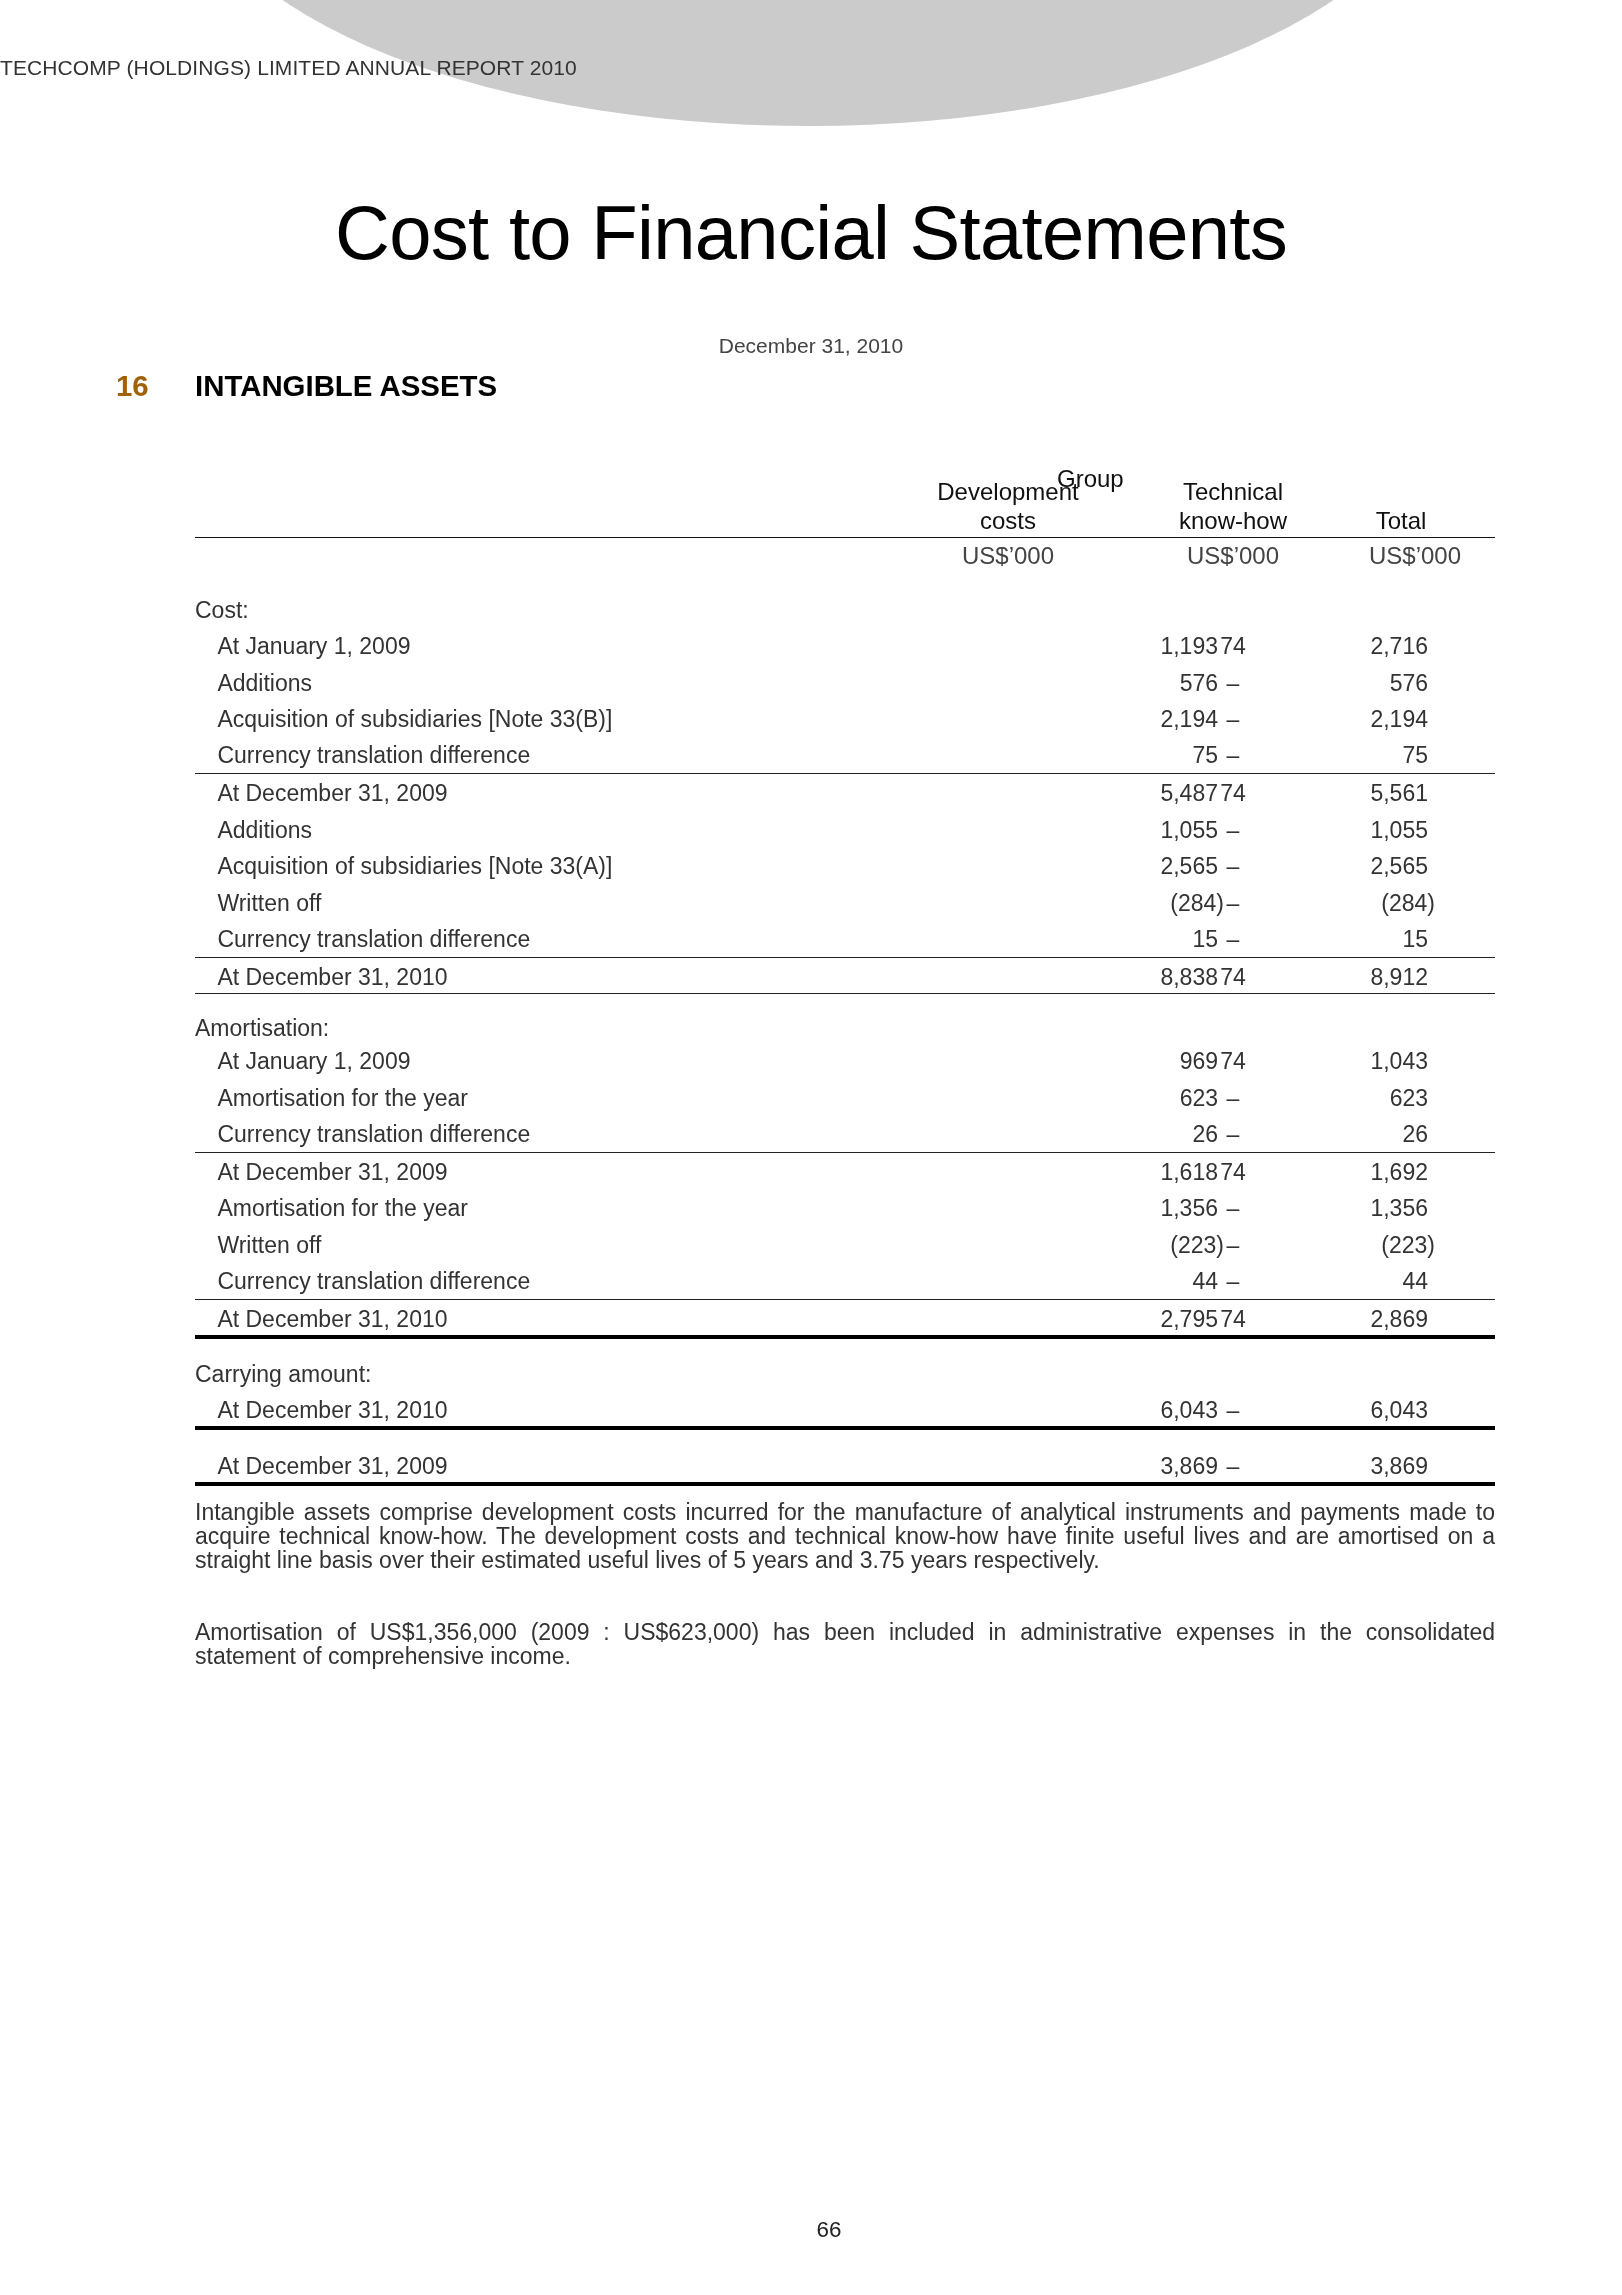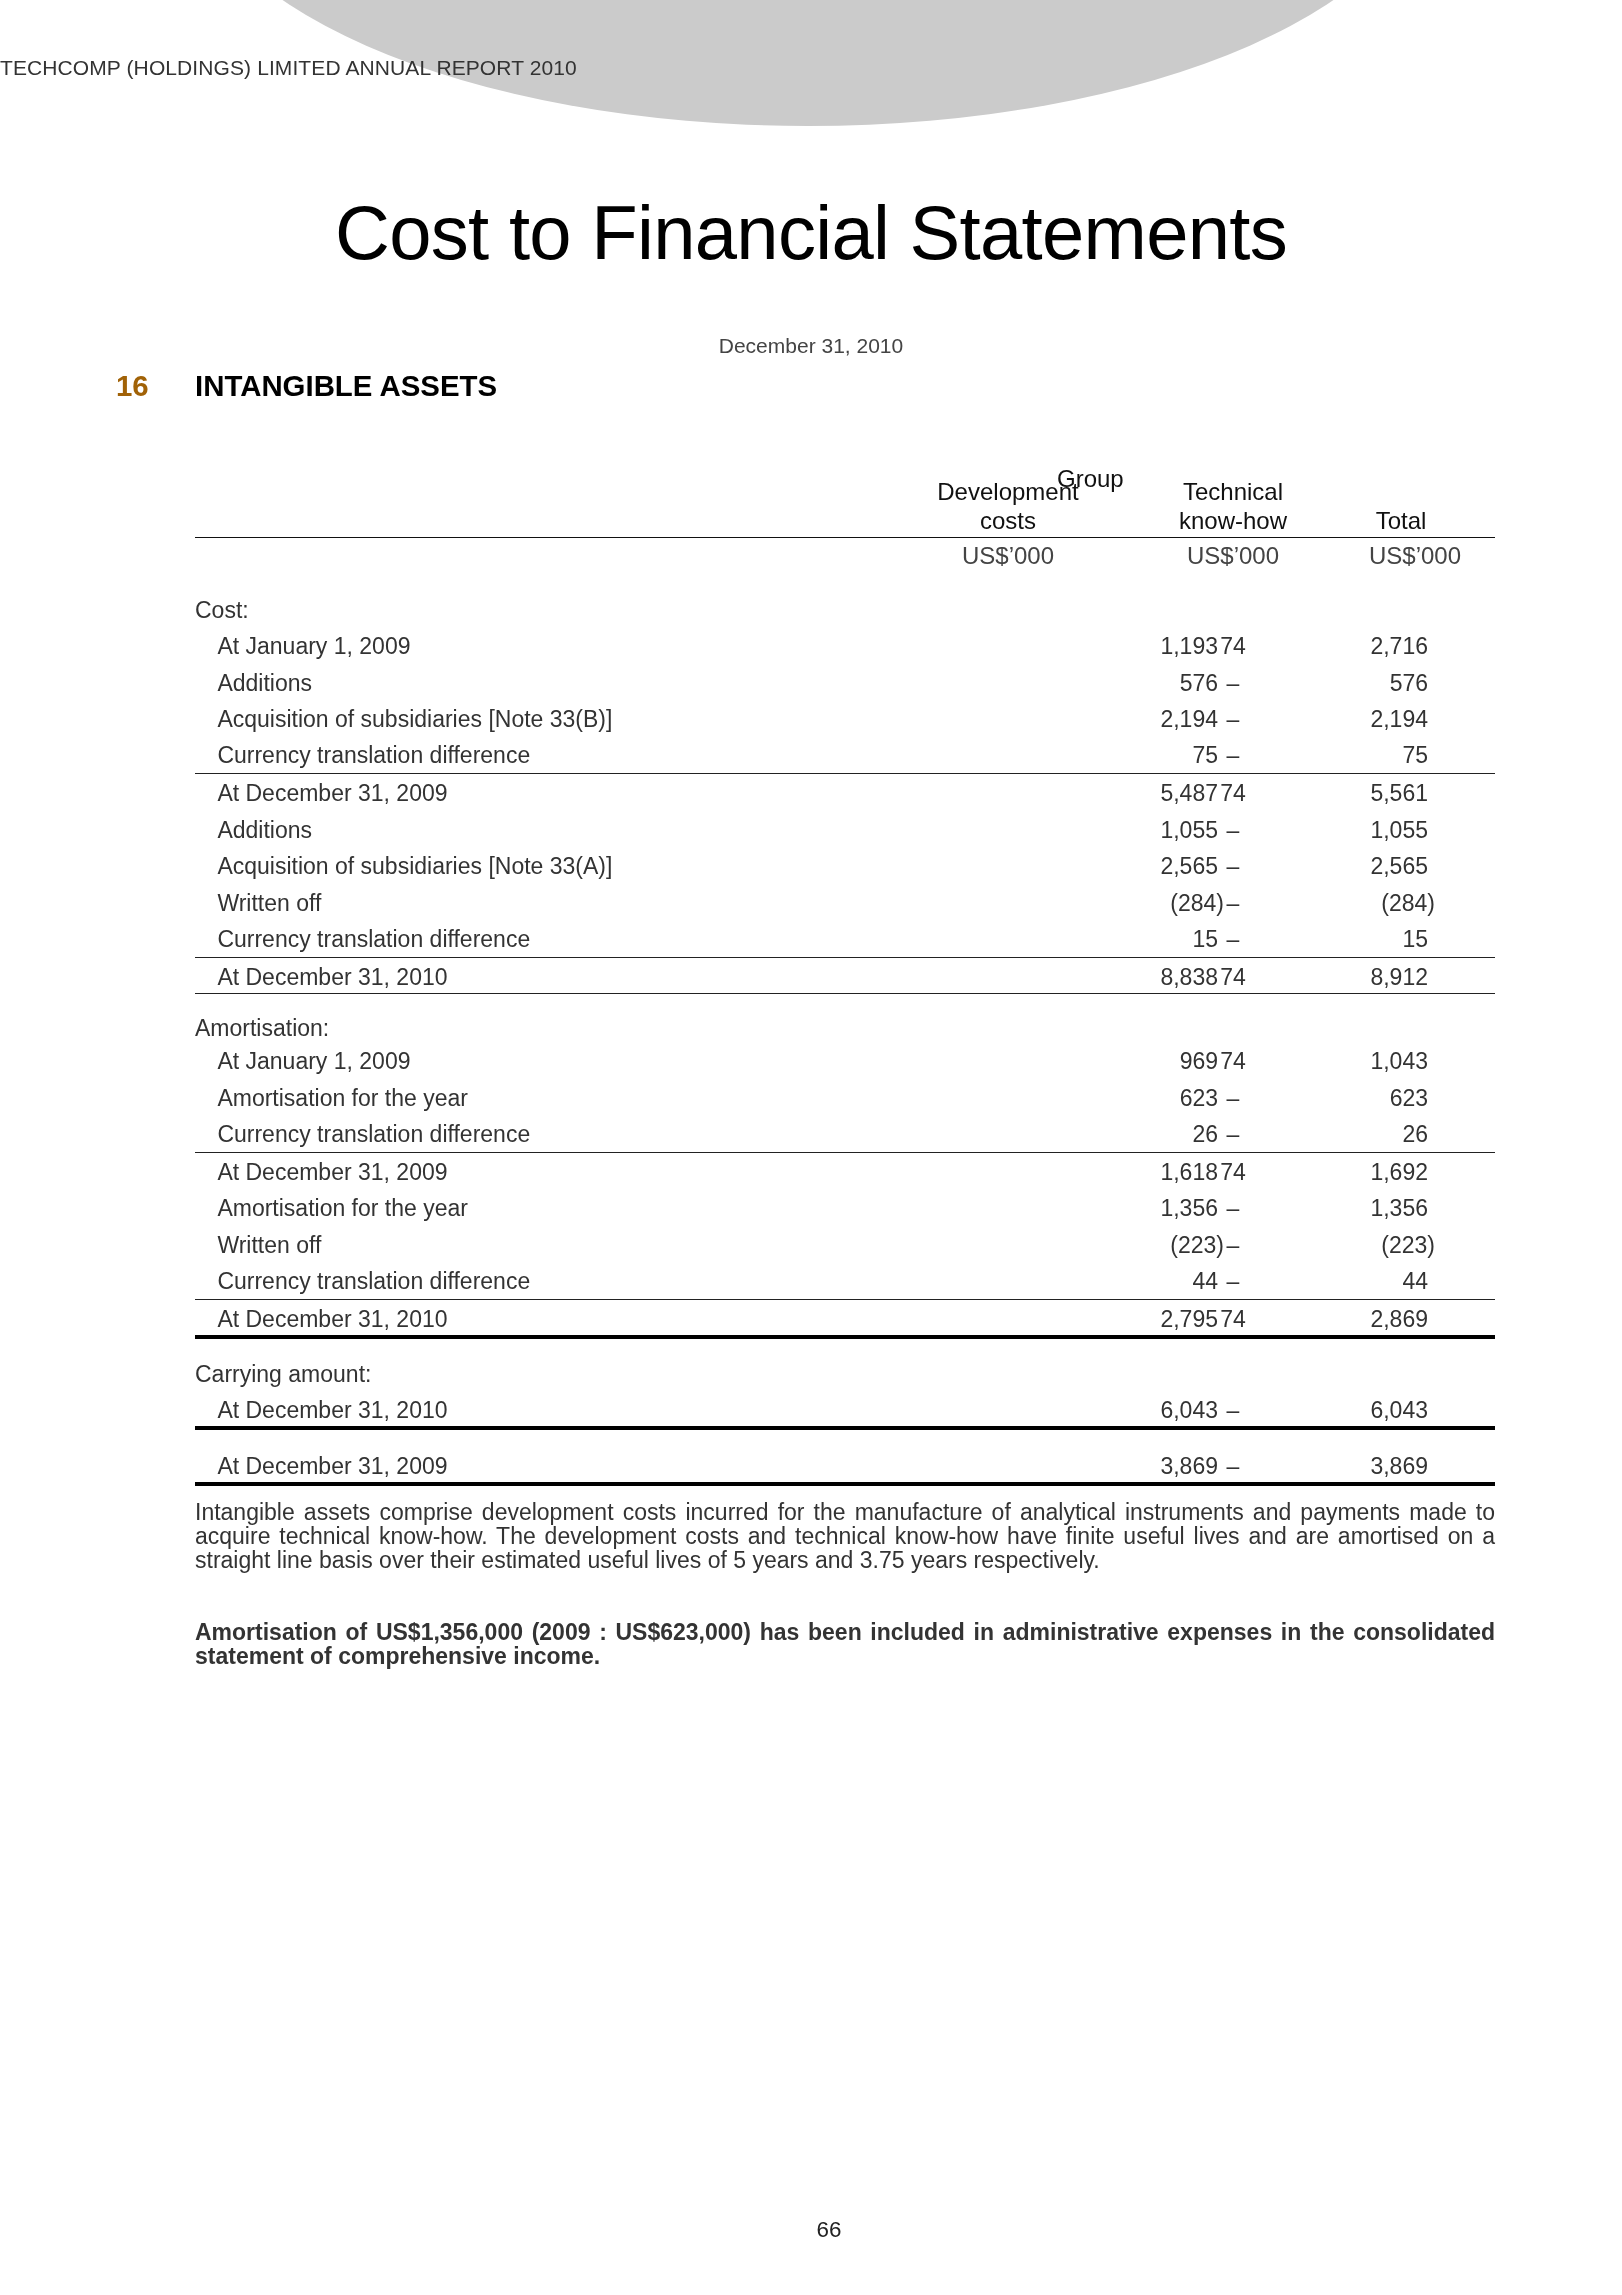--- a/index.html
+++ b/index.html
@@ -206,16 +206,16 @@
   <div class="row" style="top:1012px;">
     <span class="lbl">At December 31, 2009</span>
     <span class="c1">3,869</span>
     <span class="c2">–</span>
     <span class="c3">3,869</span>
   </div>
   <div class="rule-thick" style="top:1047px;"></div>
 </div>
 
 <div class="para" style="top:1500px;">Intangible assets comprise development costs incurred for the manufacture of analytical instruments and payments made to acquire technical know-how.  The development costs and technical know-how have finite useful lives and are amortised on a straight line basis over their estimated useful lives of 5 years and 3.75 years respectively.</div>
-<div class="para" style="top:1620px;font-weight:bold;">Amortisation of US$1,356,000 (2009 : US$623,000) has been included in administrative expenses in the consolidated statement of comprehensive income.</div>
+<div class="para" style="top:1620px;">Amortisation of US$1,356,000 (2009 : US$623,000) has been included in administrative expenses in the consolidated statement of comprehensive income.</div>
 
 <div class="page-num">66</div>
 
 
 </body></html>

